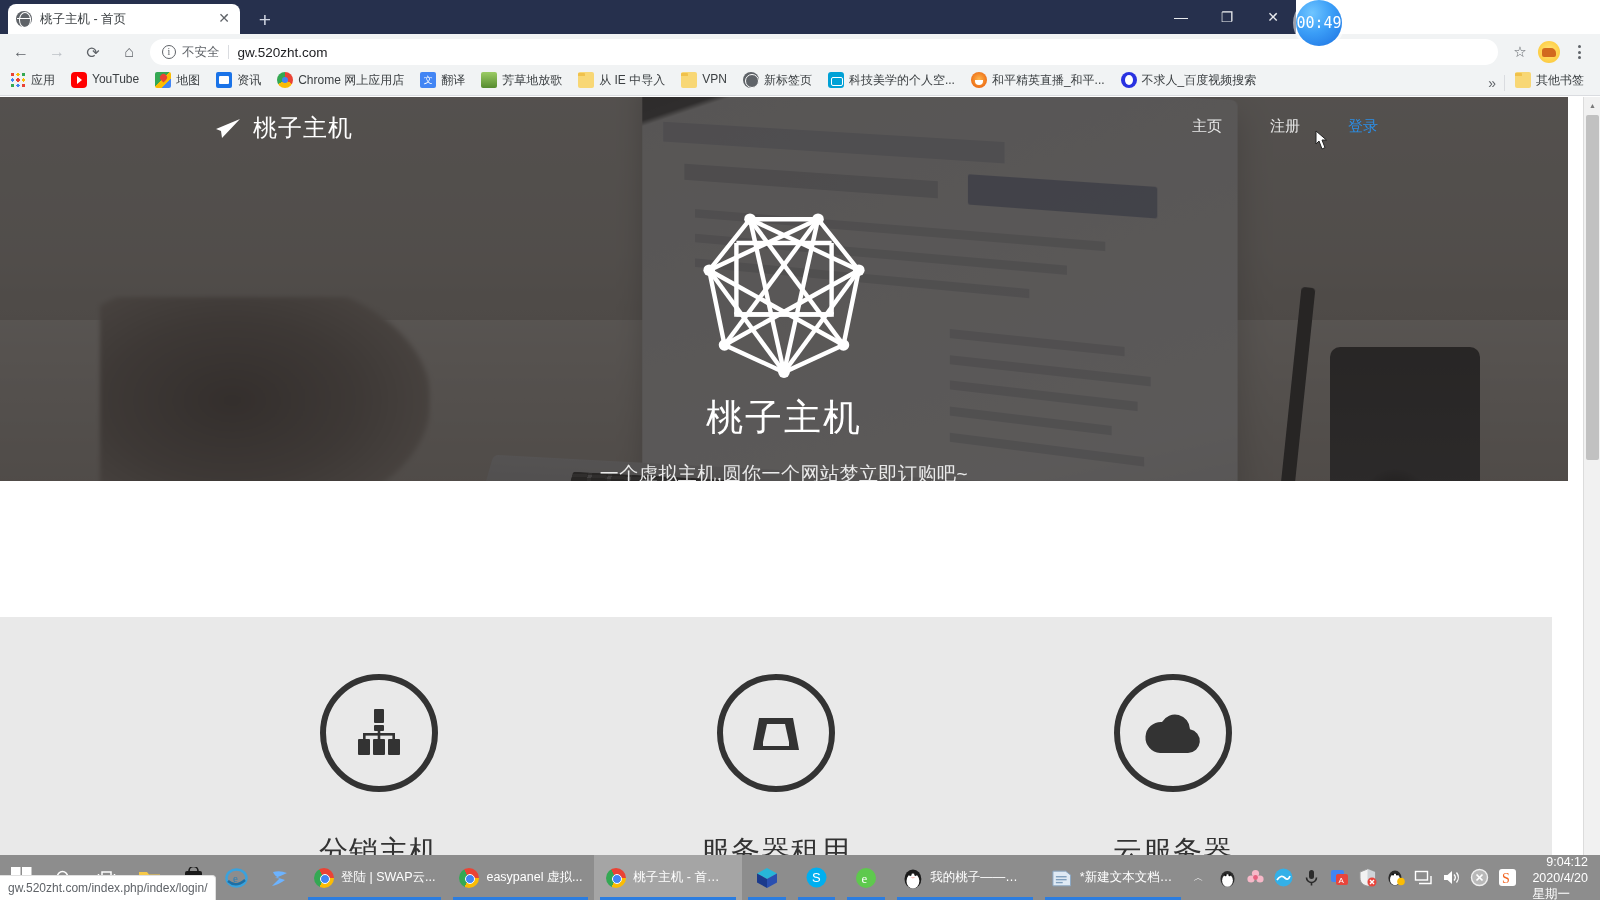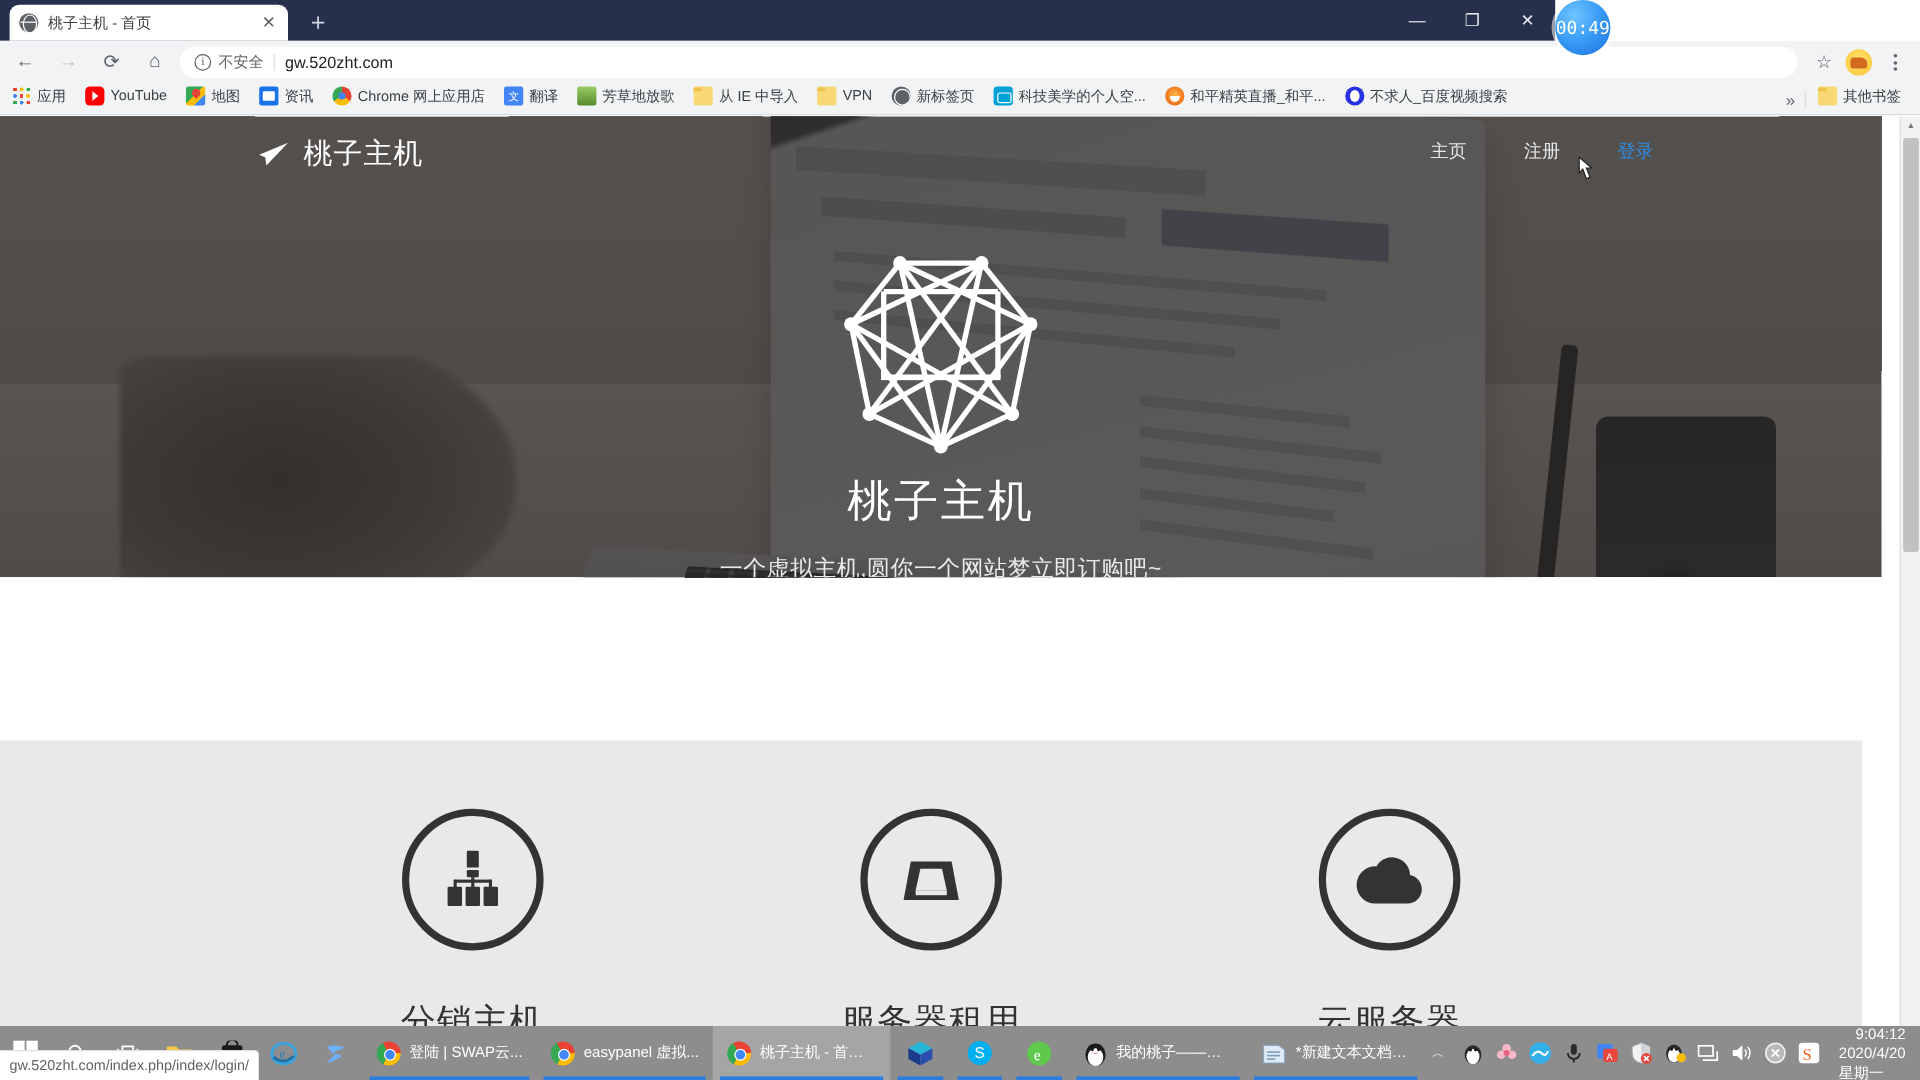--- a/index.html
+++ b/index.html
@@ -206,21 +206,21 @@
   .hero-center{position:absolute;left:0;top:0;width:1568px;height:520px;
     display:flex;flex-direction:column;align-items:center;}
   .hero-logo{margin-top:112px;width:170px;height:170px;}
   .hero-title{color:#fff;font-size:37px;margin-top:14px;letter-spacing:2px;}
   .hero-sub{color:#eaeaea;font-size:19px;margin-top:18px;letter-spacing:.5px;}
   .hero-btn{margin-top:40px;border:2px solid #d946ef;color:#fff;font-size:19px;
     padding:13px 26px;background:rgba(255,255,255,.04);cursor:pointer;letter-spacing:1px;}
 
   
   .features{position:absolute;left:0;top:520px;width:1552px;height:283px;background:#e9e9e9;
-    display:flex;justify-content:center;gap:0;}
+    display:flex;justify-content:center;gap:15px;}
   .fcol{width:382px;display:flex;flex-direction:column;align-items:center;padding-top:57px;}
   .fcircle{width:118px;height:118px;border-radius:50%;border:6px solid #333333;
     display:flex;align-items:center;justify-content:center;}
   .flabel{margin-top:40px;font-size:29px;color:#333;letter-spacing:1px;}
 
   
   .scrollbar{position:absolute;right:0;top:0;width:17px;height:803px;background:#f1f1f1;border-left:1px solid #dcdcdc;}
   .sb-arrow{width:17px;height:17px;display:flex;align-items:center;justify-content:center;
     color:#7a7a7a;font-size:7px;cursor:pointer;}
   .sb-arrow.bottom{position:absolute;bottom:0;}

